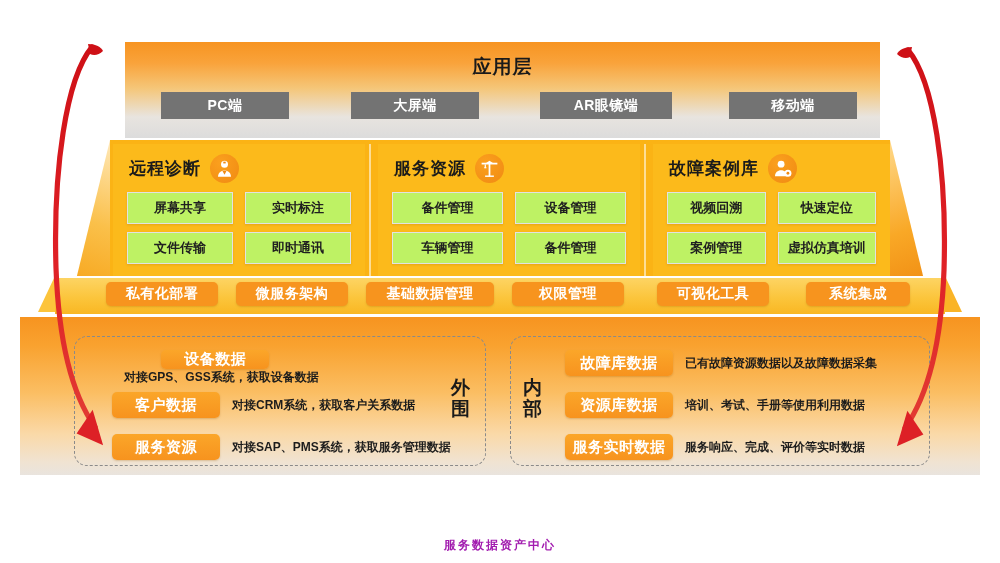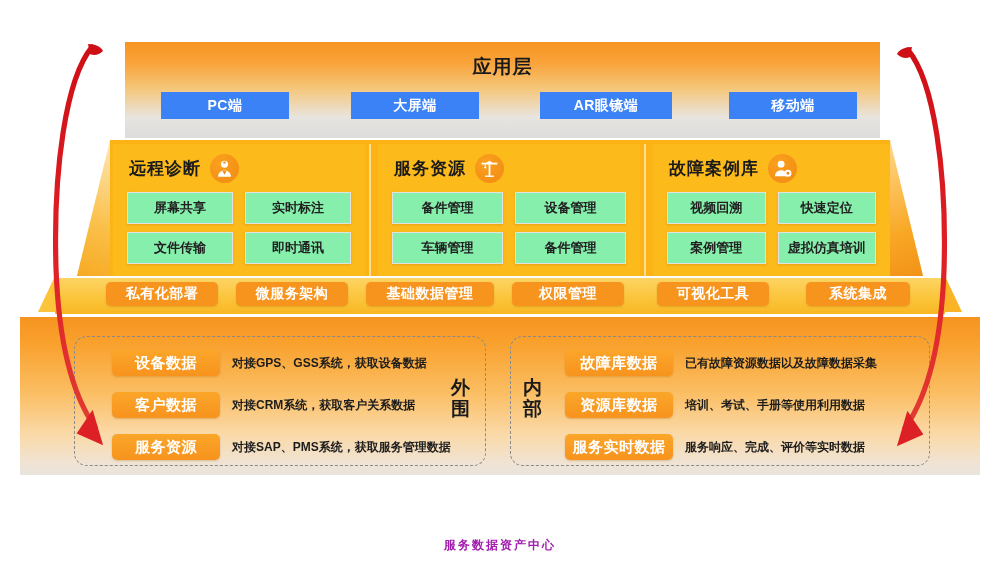--- a/index.html
+++ b/index.html
@@ -17,21 +17,21 @@
   
   #app-layer{
     left:125px;top:42px;width:755px;height:96px;
     background:linear-gradient(180deg,#F79421 0%,#F9A33B 22%,#F5C678 48%,#E8E4DF 78%,#DCDCDC 100%);
   }
   #app-title{
     left:125px;top:53px;width:755px;height:28px;
     font-size:19px;font-weight:bold;color:#1a1a1a;letter-spacing:1px;
   }
   .app-btn{
-    top:92px;height:27px;background:#3b82f6;color:#ffffff;
+    top:92px;height:27px;background:#737373;color:#ffffff;
     font-size:14px;font-weight:bold;letter-spacing:.5px;
   }
   #mid-left-shade{
     left:74px;top:140px;width:36px;height:148px;
     background:linear-gradient(160deg,rgba(255,255,255,0) 0%,rgba(255,255,255,.75) 48%,rgba(248,178,24,0) 52%);
     clip-path:polygon(100% 0,100% 100%,0 100%);
     background:linear-gradient(200deg,#FFE8B8 0%,#FAC04A 55%,#F7A51B 100%);
     clip-path:polygon(100% 0%,100% 100%,0% 100%);
   }
   #mid-right-shade{
@@ -52,21 +52,21 @@
     width:29px;height:29px;border-radius:50%;
     background:radial-gradient(circle at 35% 30%,#FBA01E 0%,#F08A12 100%);
     display:flex;align-items:center;justify-content:center;margin-left:9px;
   }
   .mod-icon svg{display:block;}
   .mod-grid{
     display:grid;grid-template-columns:1fr 1fr;gap:8px 12px;
     padding:0 14px;margin-top:9px;
   }
   .mod-cell{
-    height:30px;background:#86efac;border:1px solid #e2e2e2;
+    height:30px;background:#bef264;border:1px solid #e2e2e2;
     font-size:13px;color:#202020;font-weight:bold;
     display:flex;align-items:center;justify-content:center;
     box-shadow:0 1px 2px rgba(120,80,0,.18);
   }
   .mod-divider{top:144px;width:2px;height:138px;background:rgba(255,255,255,.55);}
 
   
   #plat-band{
     left:55px;top:276px;width:890px;height:36px;
     background:linear-gradient(180deg,#FDD463 0%,#FBC53C 55%,#F9B723 100%);
@@ -210,21 +210,21 @@
   <div class="abs ctr plat-chip" style="left:366px;width:128px;">基础数据管理</div>
   <div class="abs ctr plat-chip" style="left:512px;width:112px;">权限管理</div>
   <div class="abs ctr plat-chip" style="left:657px;width:112px;">可视化工具</div>
   <div class="abs ctr plat-chip" style="left:806px;width:104px;">系统集成</div>
 
   <div class="abs" id="data-slab"></div>
 
   <div class="abs dash-box" style="left:74px;width:410px;"></div>
   <div class="abs side-word" style="left:444px;top:377px;width:34px;">外围</div>
 
-  <div class="data-row" style="left:112px;top:350px;">
+  <div class="data-row" style="left:112px;top:350px;flex-direction:column;">
     <span class="data-chip">设备数据</span>
     <span class="data-desc">对接GPS、GSS系统，获取设备数据</span>
   </div>
   <div class="data-row" style="left:112px;top:392px;">
     <span class="data-chip">客户数据</span>
     <span class="data-desc">对接CRM系统，获取客户关系数据</span>
   </div>
   <div class="data-row" style="left:112px;top:434px;">
     <span class="data-chip">服务资源</span>
     <span class="data-desc">对接SAP、PMS系统，获取服务管理数据</span>

